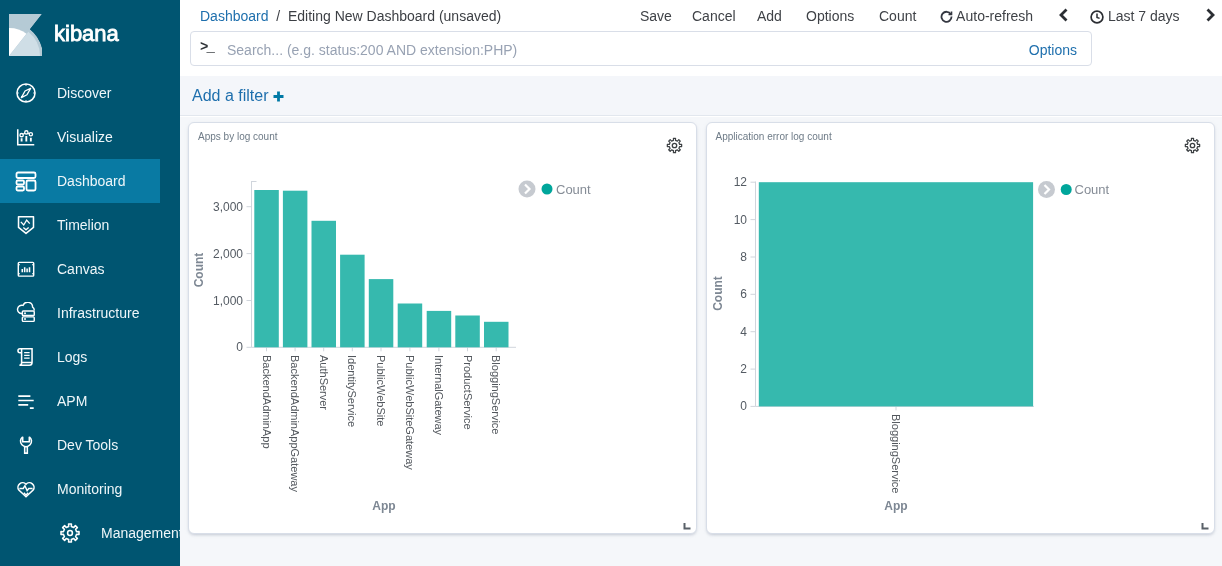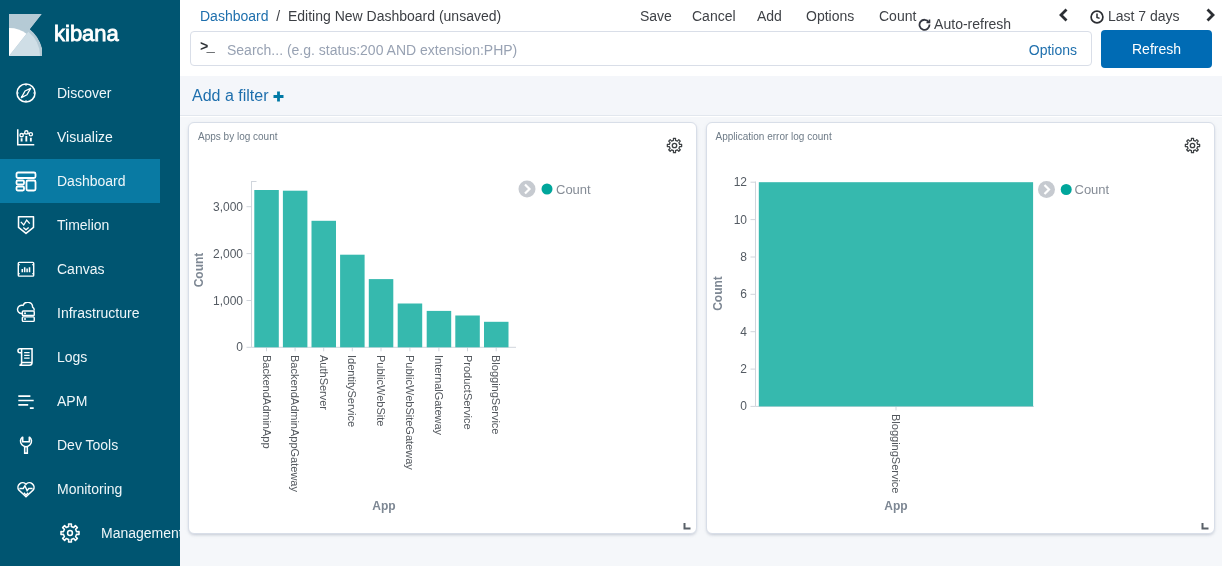--- a/index.html
+++ b/index.html
@@ -140,41 +140,40 @@
       </div>
   </div>
 
   <div id="main">
     <div id="breadcrumb"><a>Dashboard</a>&nbsp; /&nbsp; Editing New Dashboard (unsaved)</div>
     <div class="topitem" style="left:460px;">Save</div>
     <div class="topitem" style="left:512px;">Cancel</div>
     <div class="topitem" style="left:577px;">Add</div>
     <div class="topitem" style="left:626px;">Options</div>
     <div class="topitem" style="left:699px;">Count</div>
-    <div class="topitem" style="left:738px;margin-top:8px;"><svg width="13" height="13" viewBox="0 0 13 13" style="vertical-align:-2px;" fill="none" stroke="#343741" stroke-width="1.8">
+    <div class="topitem" style="left:760px;"><svg width="13" height="13" viewBox="0 0 13 13" style="vertical-align:-2px;" fill="none" stroke="#343741" stroke-width="1.8">
           <path d="M10.8 4.2 A5 5 0 1 0 11.5 6.5"></path>
           <path d="M11.5 1.5 v3 h-3" stroke-width="1.6" fill="none"></path>
         </svg> Auto-refresh</div>
     <div class="topitem" style="left:878px;"><svg width="11" height="14" viewBox="0 0 11 14" fill="none" stroke="#2b2e33" stroke-width="2.8">
           <path d="M8.5 1.5 L3 7 L8.5 12.5"></path>
         </svg></div>
     <div class="topitem" style="left:910px;"><svg width="14" height="14" viewBox="0 0 14 14" style="vertical-align:-2.5px;" fill="none" stroke="#2b2e33" stroke-width="1.7">
           <circle cx="7" cy="7" r="5.9"></circle>
           <path d="M7 3.6 V7.4 L9.6 8.4" stroke-width="1.5"></path>
         </svg> Last 7 days</div>
     <div class="topitem" style="left:1025px;"><svg width="11" height="14" viewBox="0 0 11 14" fill="none" stroke="#2b2e33" stroke-width="2.8">
           <path d="M2.5 1.5 L8 7 L2.5 12.5"></path>
         </svg></div>
 
     <div id="searchbox">
       <div id="prompt">&gt;_</div>
       <div id="placeholder">Search... (e.g. status:200 AND extension:PHP)</div>
       <div id="optlink">Options</div>
     </div>
-    <div id="refreshbtn">Refresh</div>
 
     <div id="filterbar">
         <div id="addfilter">Add a filter <svg width="11" height="11" viewBox="0 0 11 11" style="vertical-align:-1px;">
             <path d="M5.5 0.5 V10.5 M0.5 5.5 H10.5" stroke="#0079a5" stroke-width="2.8"></path>
           </svg></div>
       </div>
 
     <div id="dash">
       <div class="panel" id="panel1" style="left:8px;">
         <div class="ptitle">Apps by log count</div>

